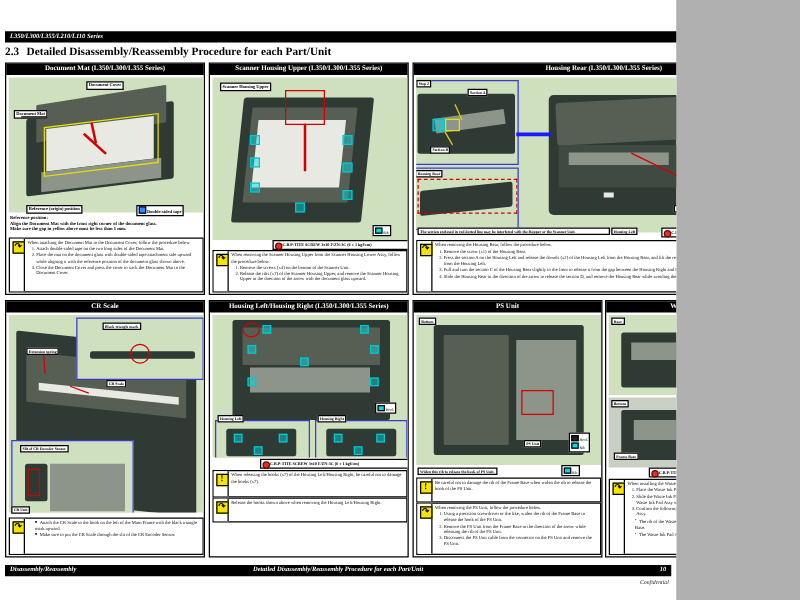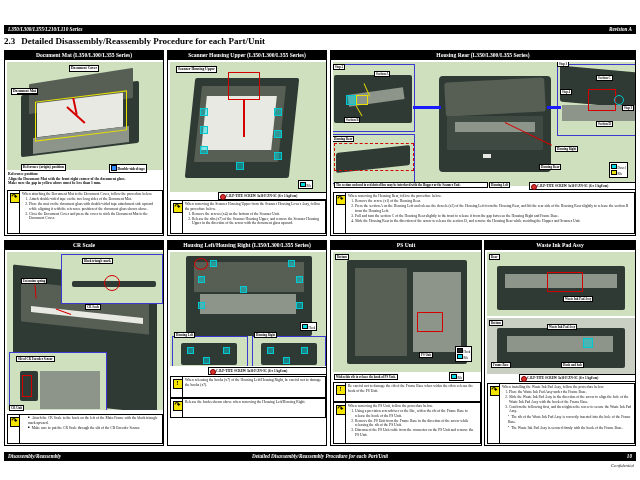--- a/index.html
+++ b/index.html
@@ -1,17 +1,17 @@
 <!DOCTYPE html>
 <html><head>
 <meta charset="utf-8">
 <style>
   html,body{margin:0;padding:0;background:#b0b0b0;}
   body{font-family:"Liberation Serif",serif;}
-  .page{position:relative;width:640px;height:480px;background:#ffffff;overflow:hidden;}
+  .page{position:relative;width:541px;height:480px;background:#ffffff;overflow:hidden;}
 
   
   .runhead{position:absolute;left:4px;top:25px;width:632px;height:9px;background:#000;color:#fff;
            font-family:"Liberation Serif",serif;font-style:italic;font-weight:bold;font-size:5.2px;}
   .runhead .l{position:absolute;left:4px;top:1px;}
   .runhead .r{position:absolute;right:4px;top:1px;}
 
   .secttitle{position:absolute;left:4px;top:36px;font-weight:bold;font-size:9px;
              font-family:"Liberation Serif",serif;letter-spacing:0px;}
   .secttitle .num{margin-right:6px;}

